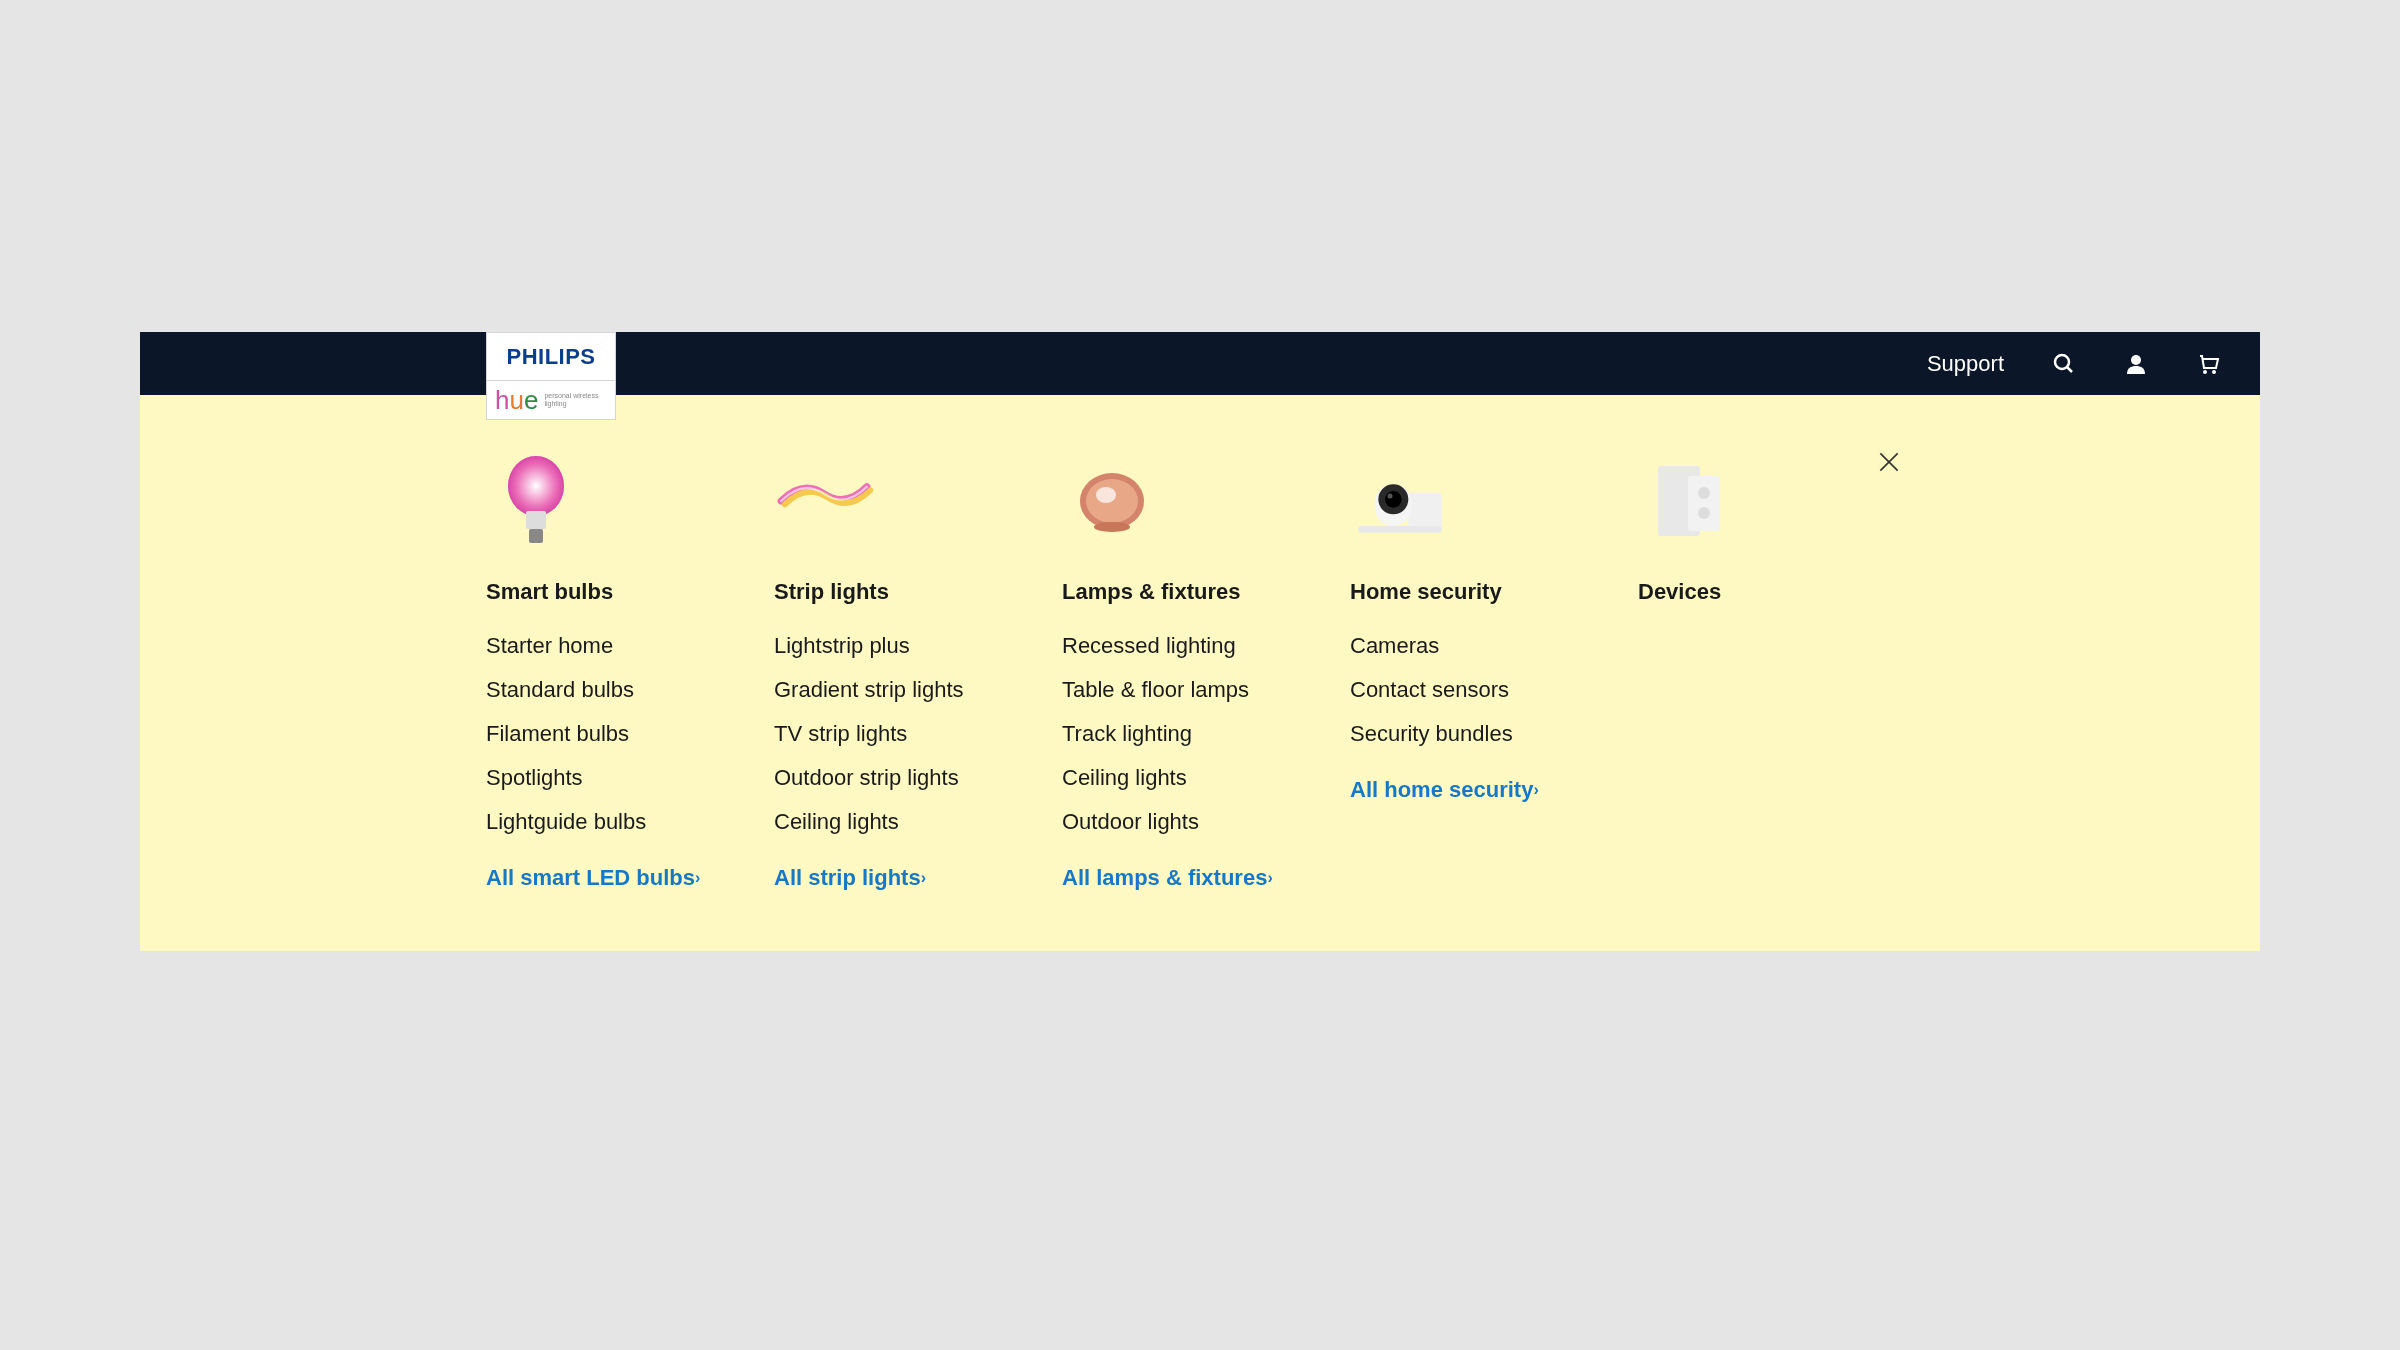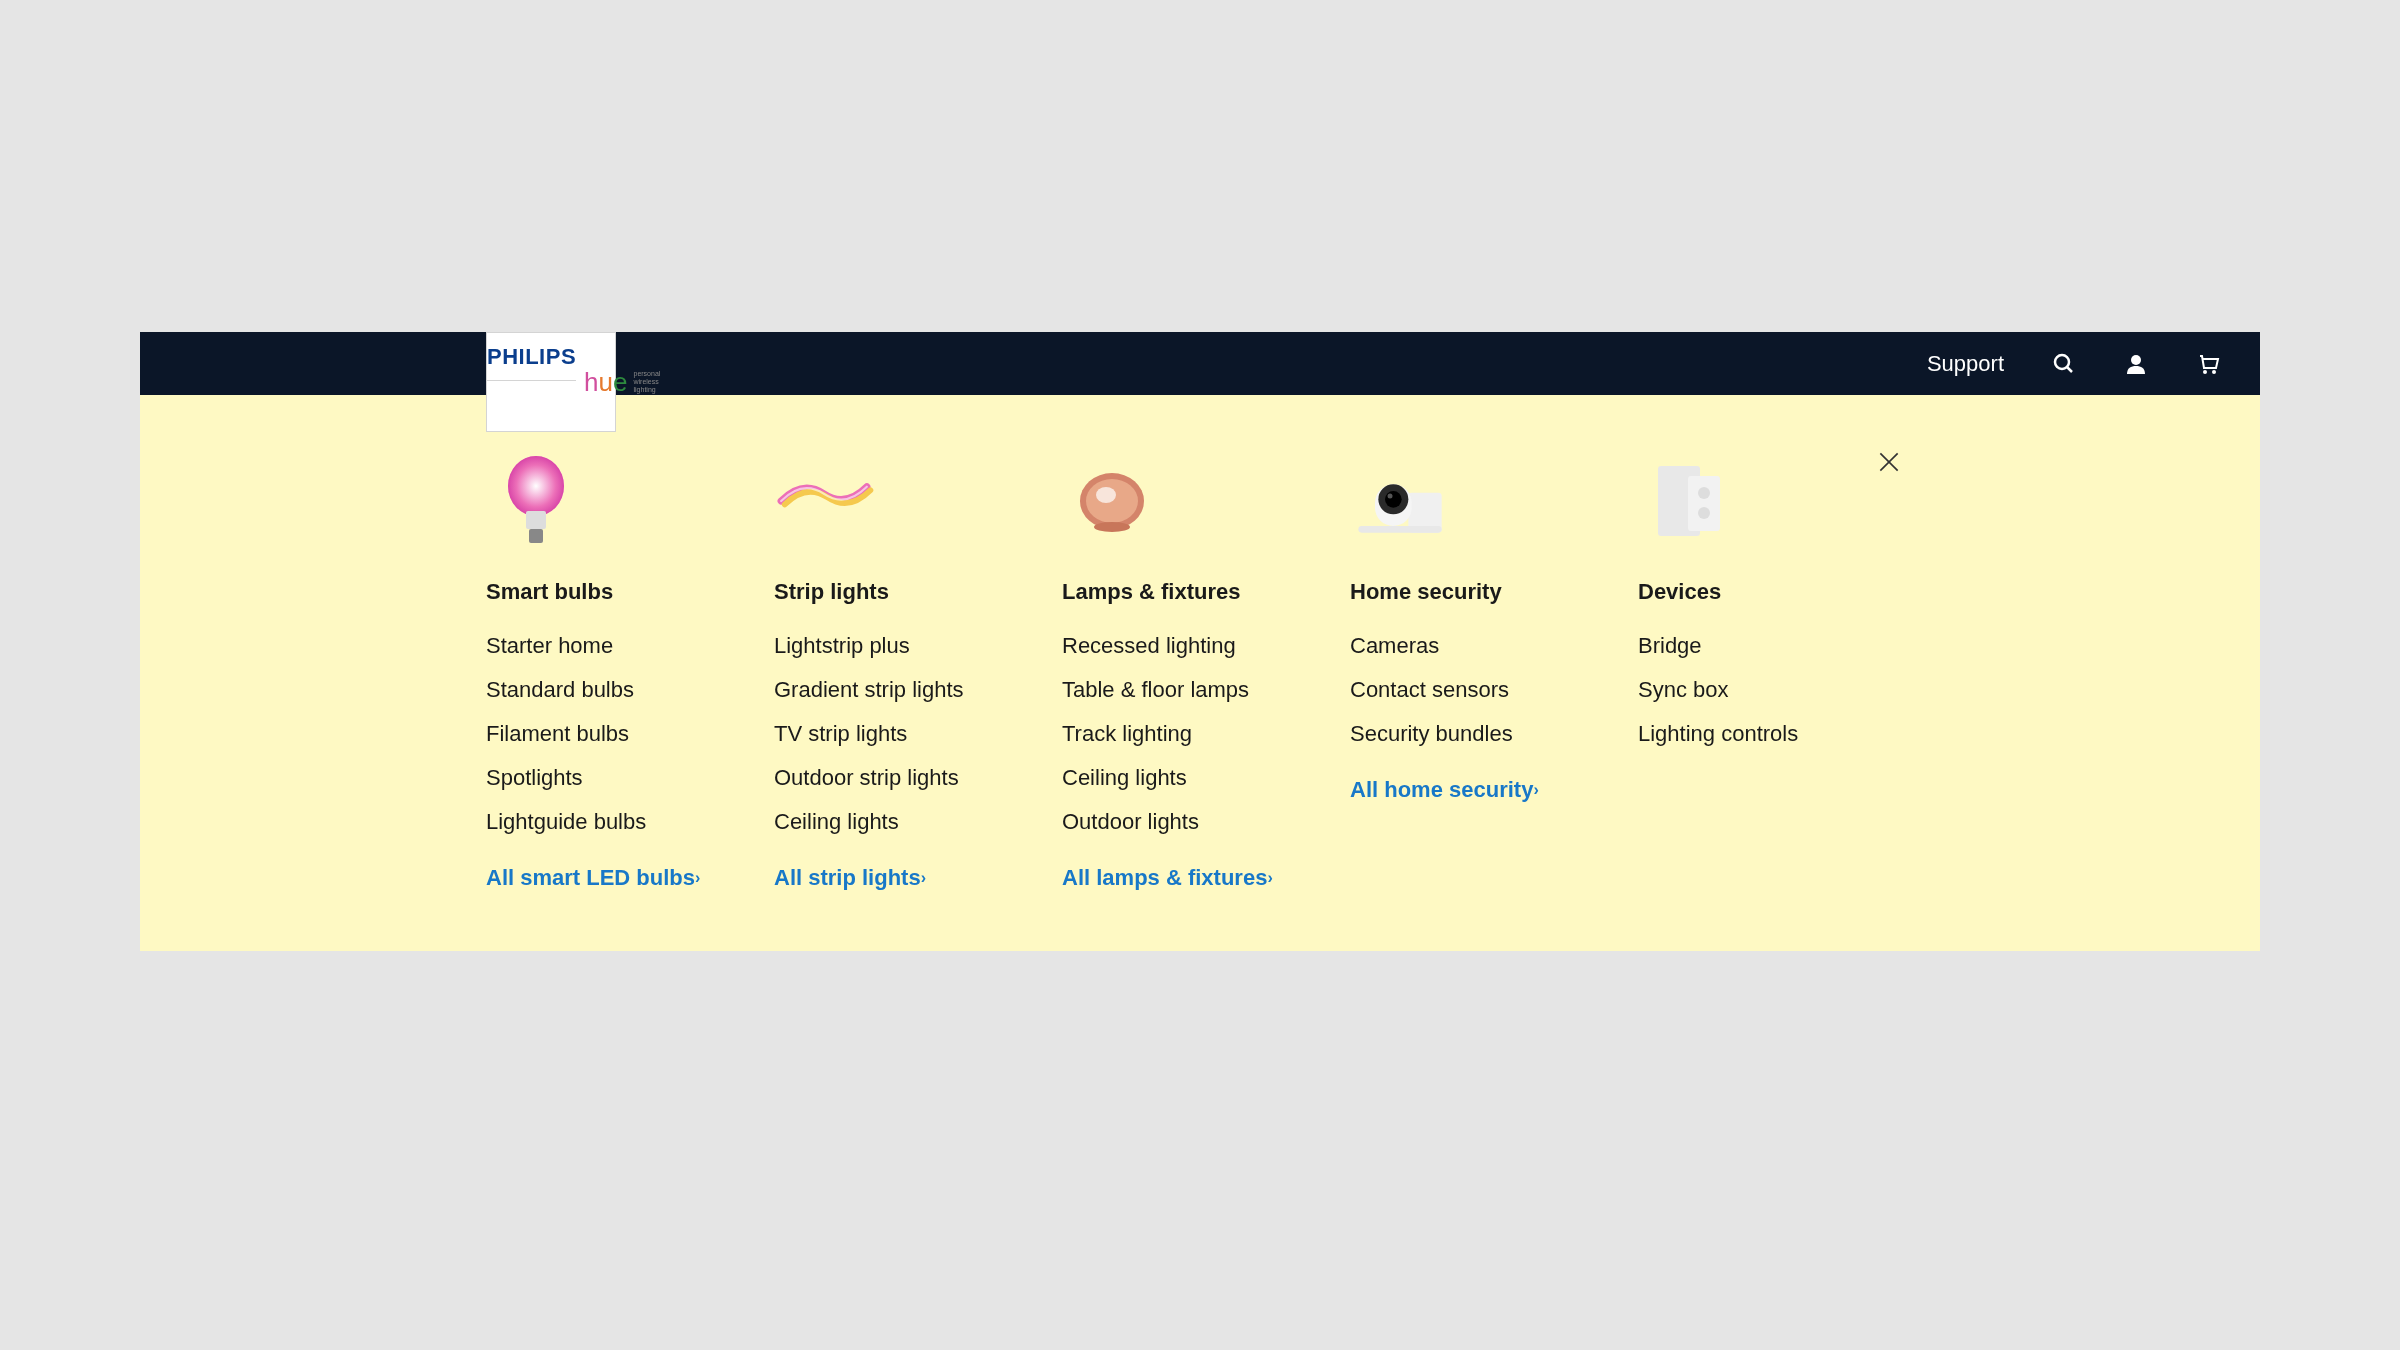--- a/index.html
+++ b/index.html
@@ -27,25 +27,25 @@
       display: flex;
       align-items: center;
       padding: 0 40px 0 478px;
       position: relative;
     }
     .logo-wrapper {
       position: absolute;
       left: 346px;
       top: 0;
       width: 130px;
-      height: 100px;
+      height: 88px;
       background: #fff;
       border: 1px solid #d4d4d4;
       display: flex;
-      flex-direction: row;
+      flex-direction: column;
       z-index: 10;
     }
     .logo-philips {
       height: 48px;
       display: flex;
       align-items: center;
       justify-content: center;
       border-bottom: 1px solid #d4d4d4;
     }
     .logo-philips-text {
@@ -327,22 +327,17 @@
       <div class="column">
         <div class="col-image">
           <svg class="device-svg" viewBox="0 0 100 100">
             <rect x="20" y="15" width="42" height="70" fill="#e8e8e8" rx="3"></rect>
             <rect x="50" y="25" width="32" height="55" fill="#f2f2f2" rx="3"></rect>
             <circle cx="66" cy="42" r="6" fill="#ddd"></circle>
             <circle cx="66" cy="62" r="6" fill="#ddd"></circle>
           </svg>
         </div>
         <div class="col-heading">Devices</div>
-        <div class="col-links">
-          <div class="col-link">Bridge</div>
-          <div class="col-link">Sync box</div>
-          <div class="col-link">Lighting controls</div>
-        </div>
       </div>
 
     </div>
   </div>
 </div>
 
 </body></html>

